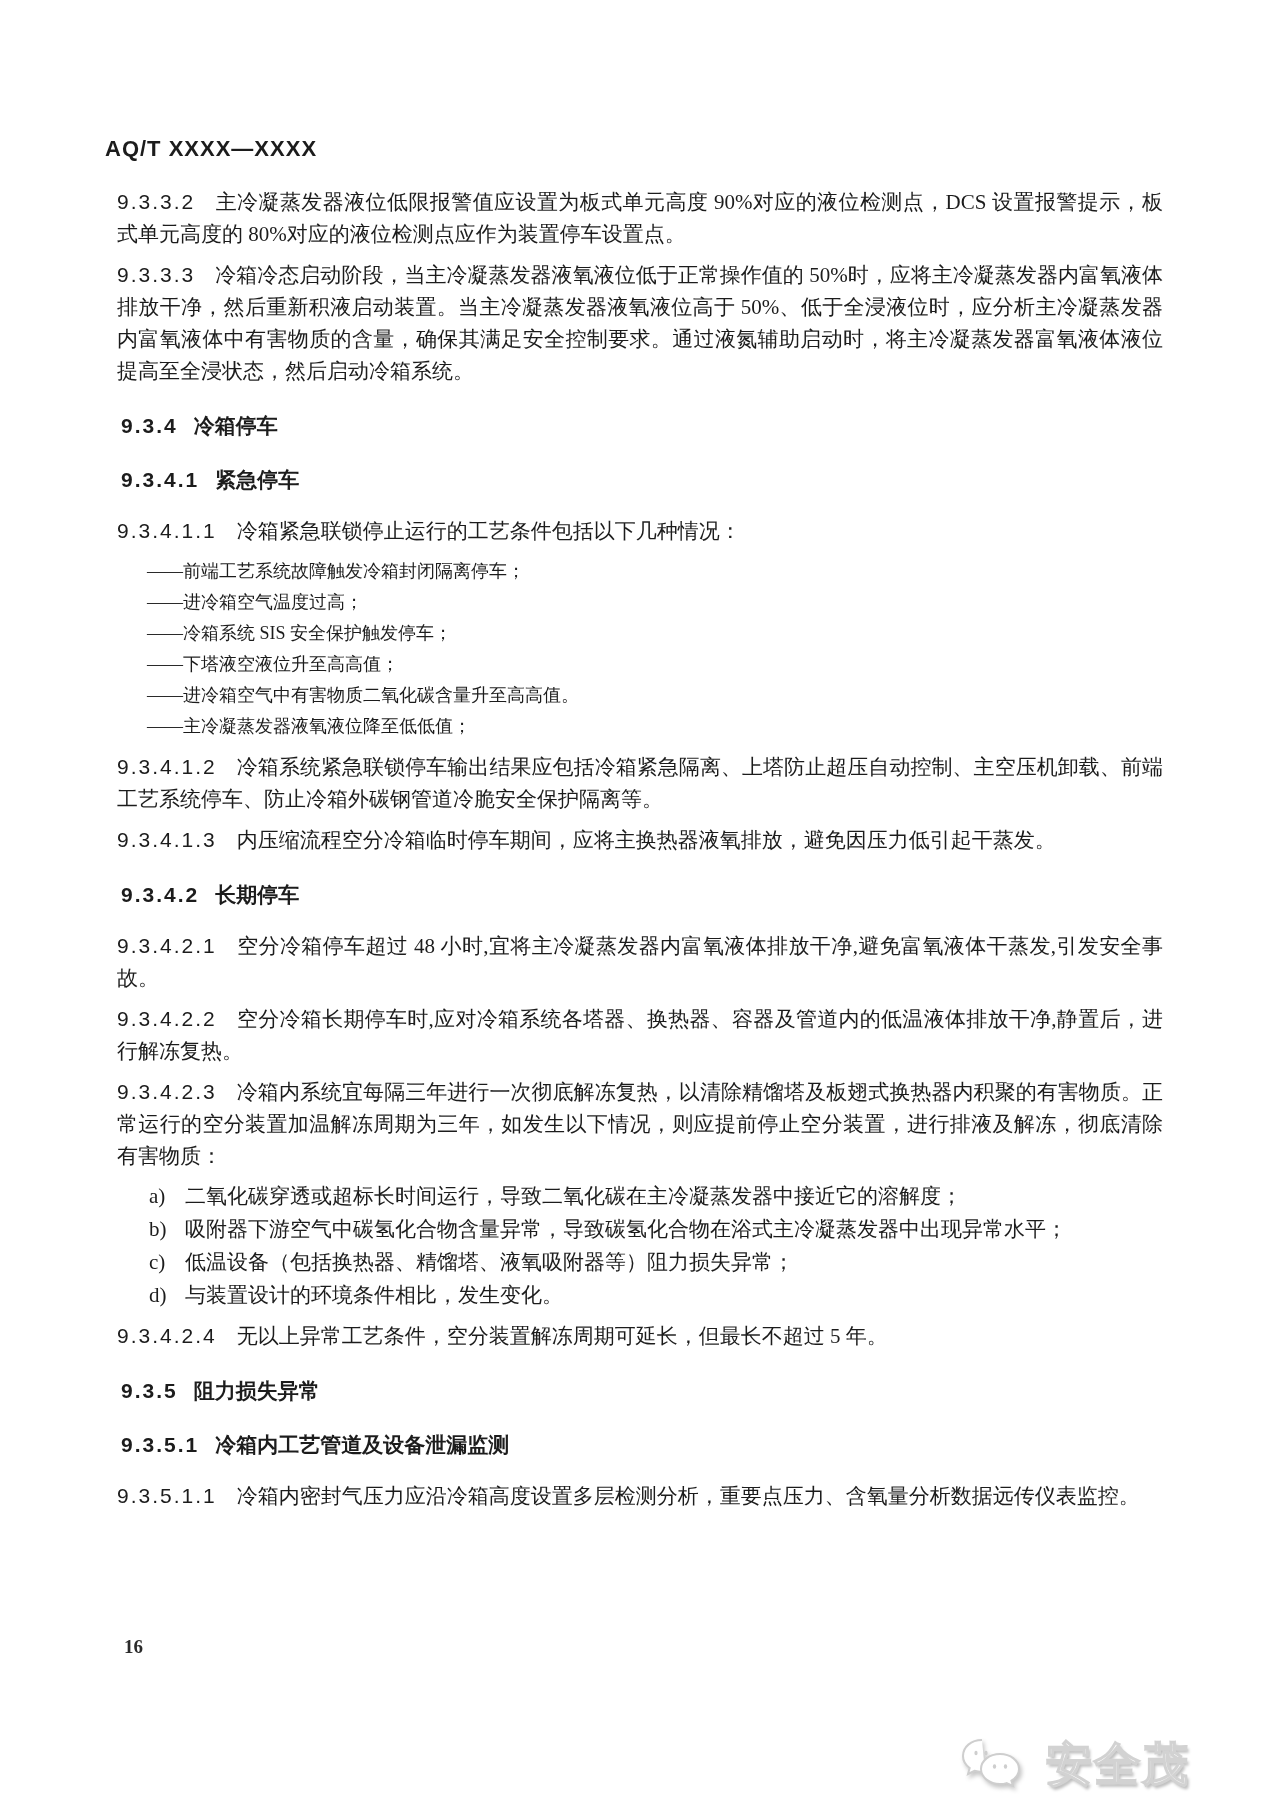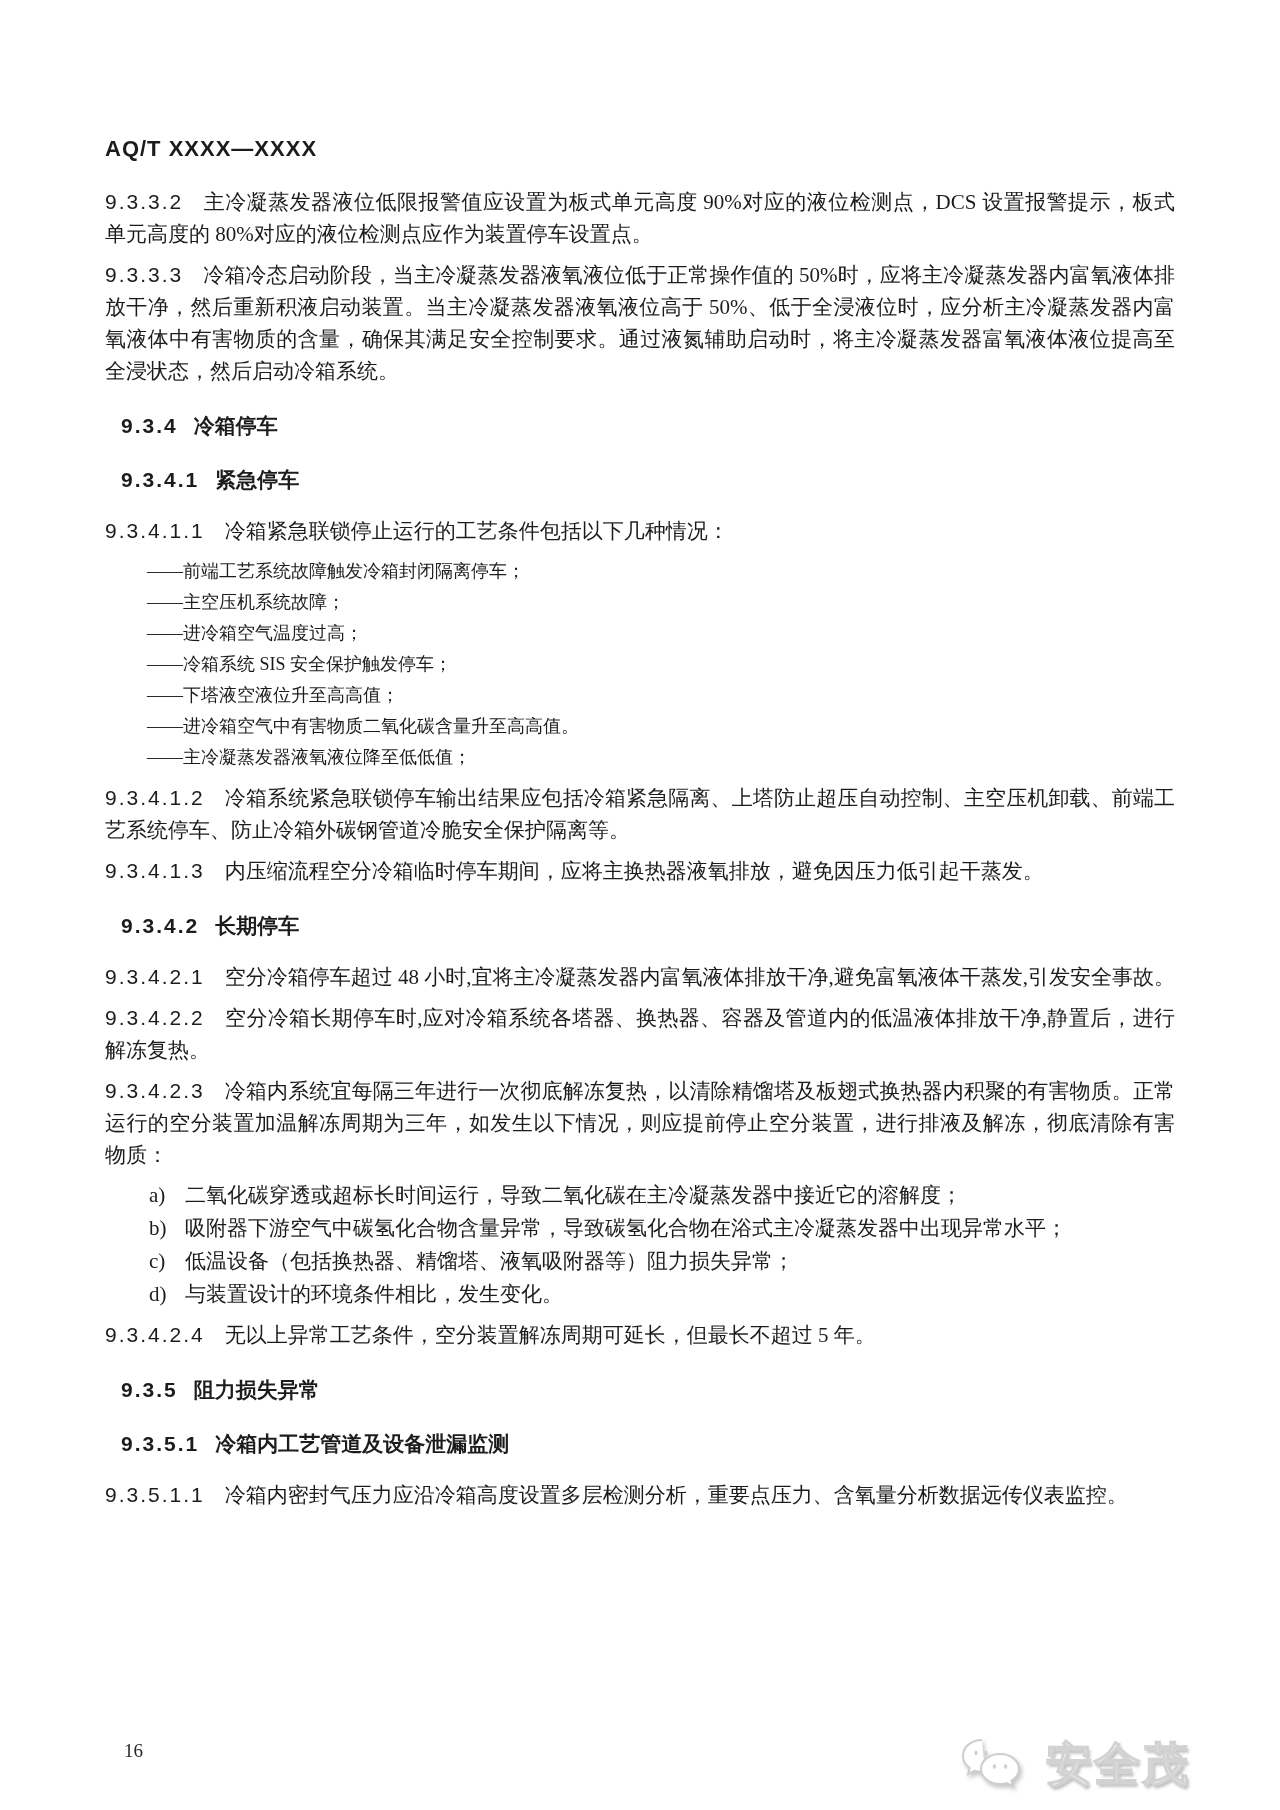--- a/index.html
+++ b/index.html
@@ -21,21 +21,21 @@
     font-weight: 700;
     font-size: 22px;
     letter-spacing: 1px;
     margin-bottom: 24px;
     white-space: nowrap;
   }
   .clause {
     font-size: 21px;
     line-height: 32px;
     text-align: justify;
-    margin: 9px 0;
+    margin: 9px 12px;
   }
   .clause .num {
     font-family: "Liberation Sans", "DejaVu Sans", sans-serif;
     letter-spacing: 2px;
     margin-right: 20px;
     white-space: nowrap;
   }
   .heading {
     font-family: "Liberation Sans", "DejaVu Sans", sans-serif;
     font-weight: 700;
@@ -64,23 +64,24 @@
     padding-left: 80px;
     text-align: justify;
     margin: 2px 0;
   }
   .letter-item .label {
     position: absolute;
     left: 44px; top: 0;
   }
   .page-number {
     position: absolute;
-    left: 124px; top: 1740px;
+    left: 124px; top: 1636px;
     font-size: 19px;
     color: #2a2a2a;
+    font-weight: bold;
   }
   .watermark {
     position: absolute;
     right: 90px; top: 1734px;
     display: flex;
     align-items: center;
     gap: 24px;
     user-select: none;
   }
   .watermark-text {
@@ -107,21 +108,20 @@
   <p class="clause"><span class="num">9.3.3.3</span><span>冷箱冷态启动阶段，当主冷凝蒸发器液氧液位低于正常操作值的 50%时，应将主冷凝蒸发器内富氧液体排放干净，然后重新积液启动装置。当主冷凝蒸发器液氧液位高于 50%、低于全浸液位时，应分析主冷凝蒸发器内富氧液体中有害物质的含量，确保其满足安全控制要求。通过液氮辅助启动时，将主冷凝蒸发器富氧液体液位提高至全浸状态，然后启动冷箱系统。</span></p>
 
   <div class="heading"><span class="num">9.3.4</span><span>冷箱停车</span></div>
 
   <div class="heading"><span class="num">9.3.4.1</span><span>紧急停车</span></div>
 
   <p class="clause"><span class="num">9.3.4.1.1</span><span>冷箱紧急联锁停止运行的工艺条件包括以下几种情况：</span></p>
 
   <div class="dash-list">
     <div class="dash-item"><span class="dash">——</span><span>前端工艺系统故障触发冷箱封闭隔离停车；</span></div>
-    <div class="dash-item"><span class="dash">——</span><span>主空压机系统故障；</span></div>
     <div class="dash-item"><span class="dash">——</span><span>进冷箱空气温度过高；</span></div>
     <div class="dash-item"><span class="dash">——</span><span>冷箱系统 SIS 安全保护触发停车；</span></div>
     <div class="dash-item"><span class="dash">——</span><span>下塔液空液位升至高高值；</span></div>
     <div class="dash-item"><span class="dash">——</span><span>进冷箱空气中有害物质二氧化碳含量升至高高值。</span></div>
     <div class="dash-item"><span class="dash">——</span><span>主冷凝蒸发器液氧液位降至低低值；</span></div>
   </div>
 
   <p class="clause"><span class="num">9.3.4.1.2</span><span>冷箱系统紧急联锁停车输出结果应包括冷箱紧急隔离、上塔防止超压自动控制、主空压机卸载、前端工艺系统停车、防止冷箱外碳钢管道冷脆安全保护隔离等。</span></p>
 
   <p class="clause"><span class="num">9.3.4.1.3</span><span>内压缩流程空分冷箱临时停车期间，应将主换热器液氧排放，避免因压力低引起干蒸发。</span></p>

